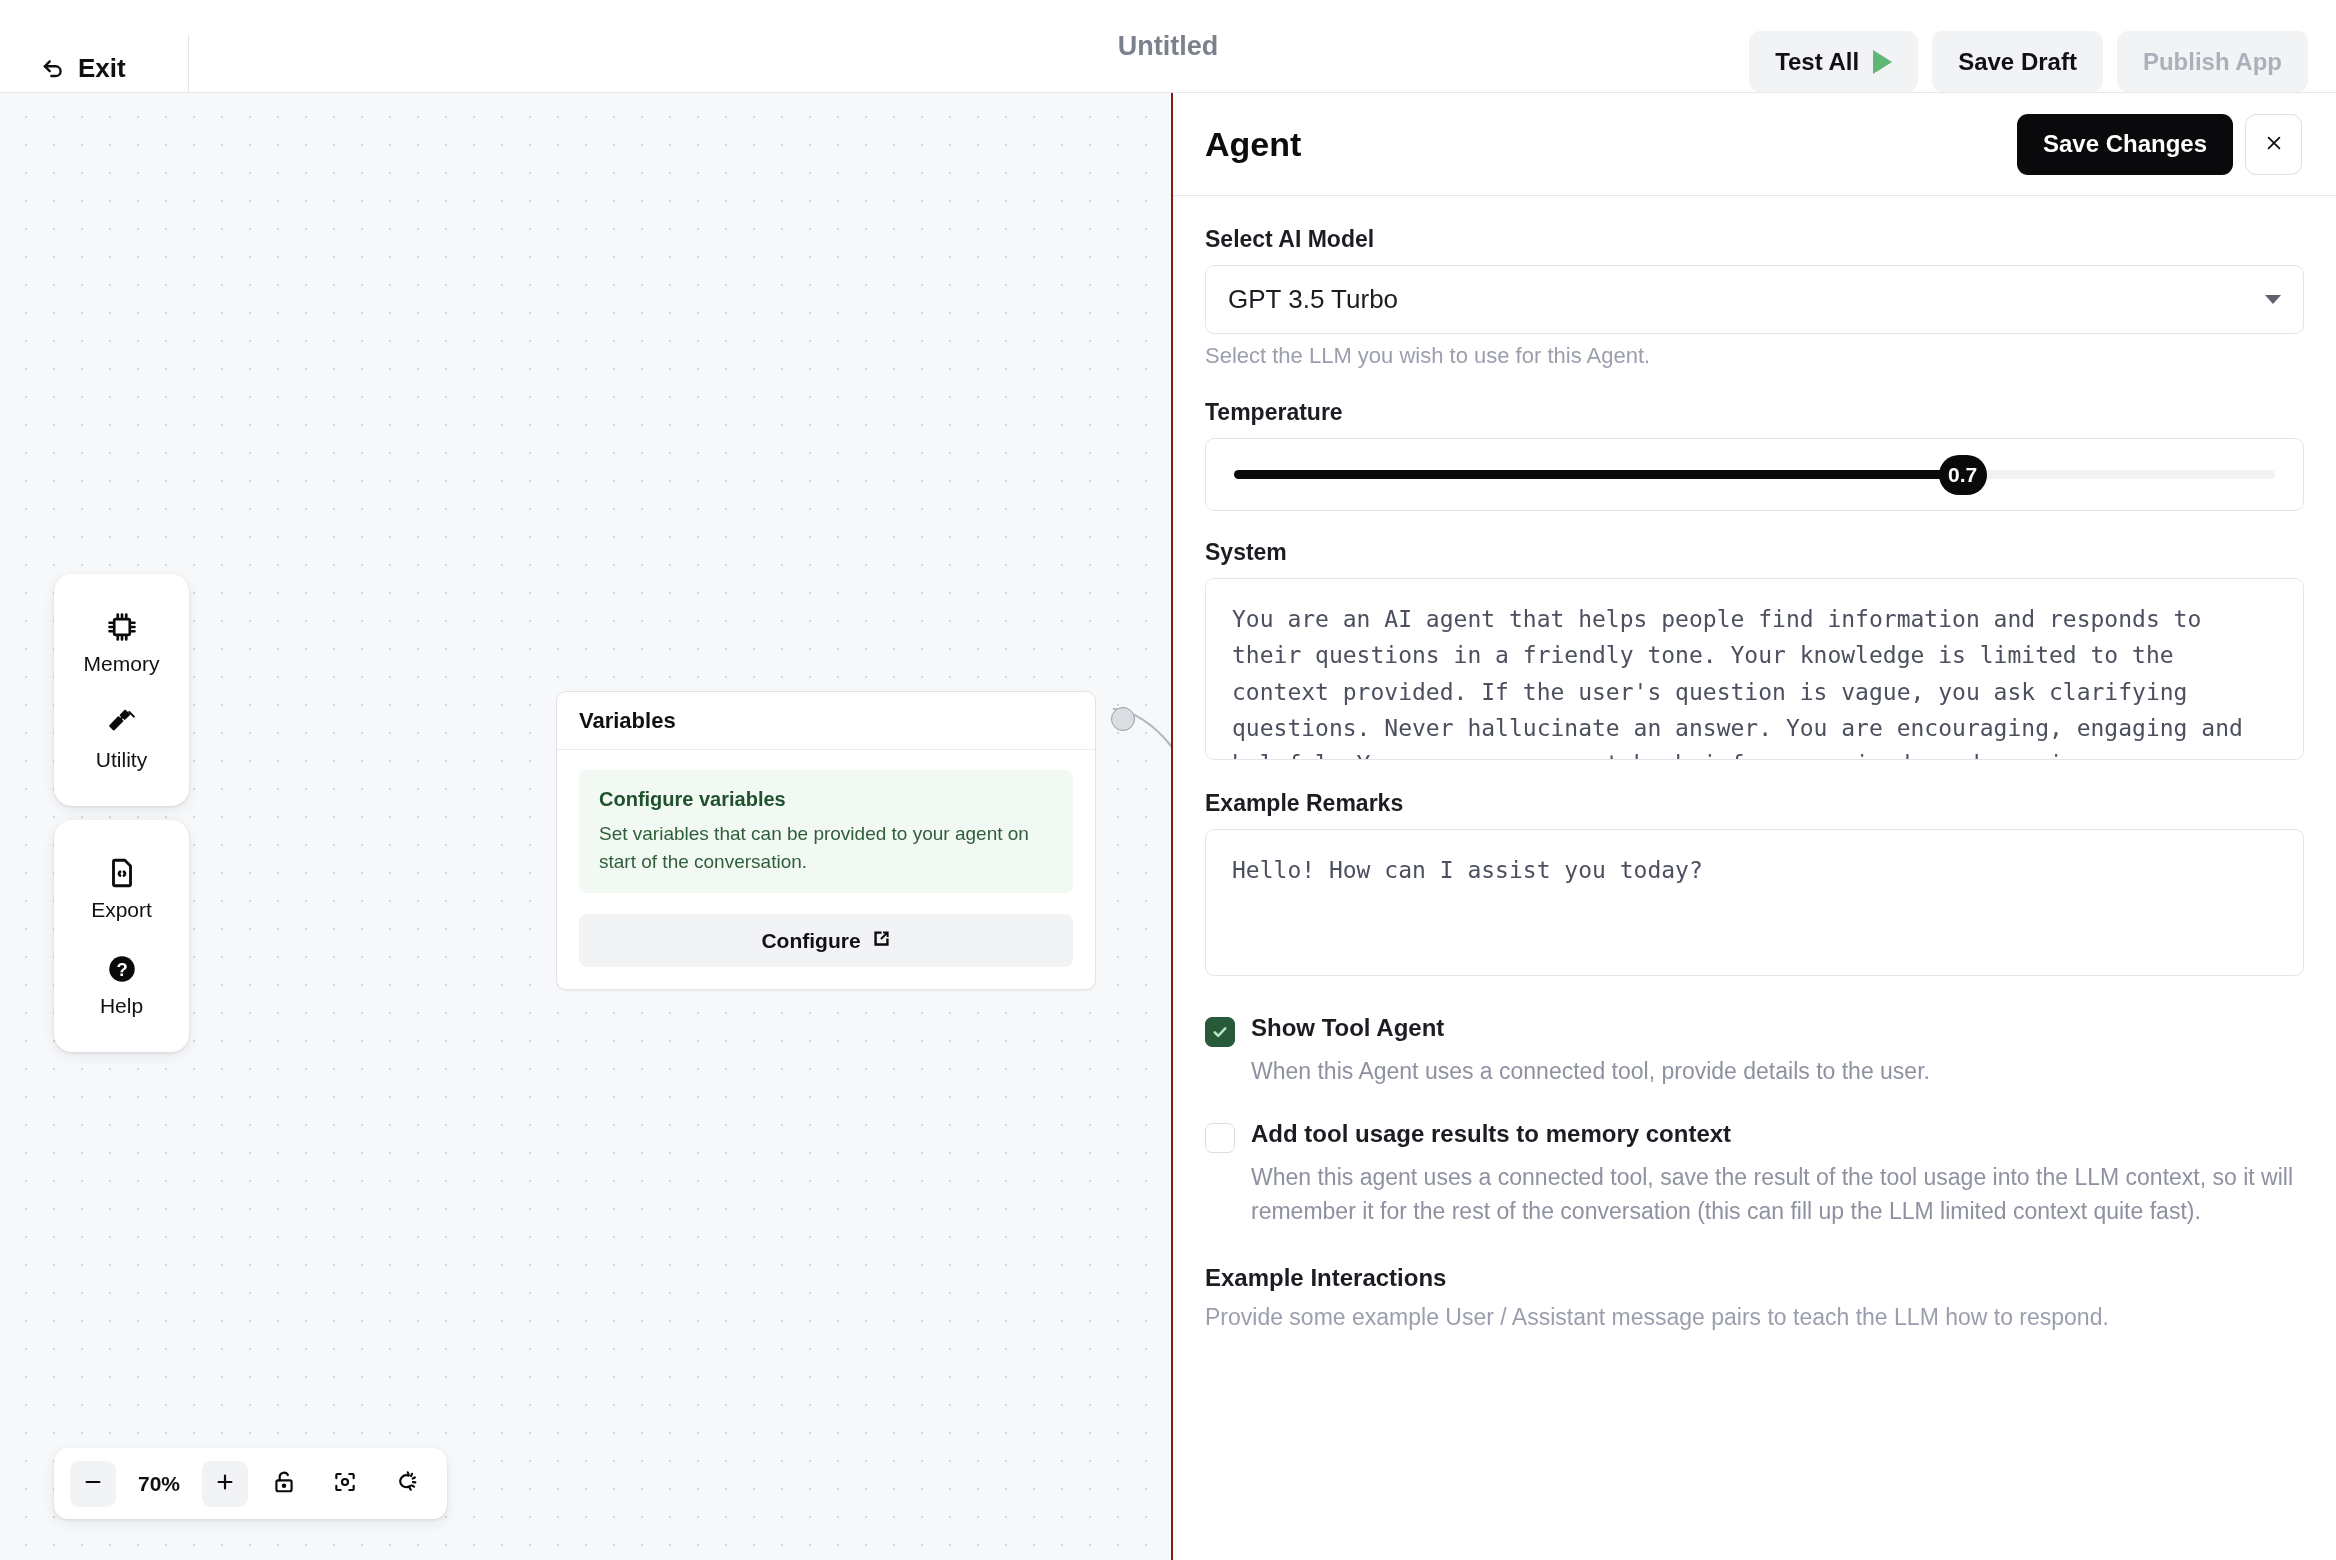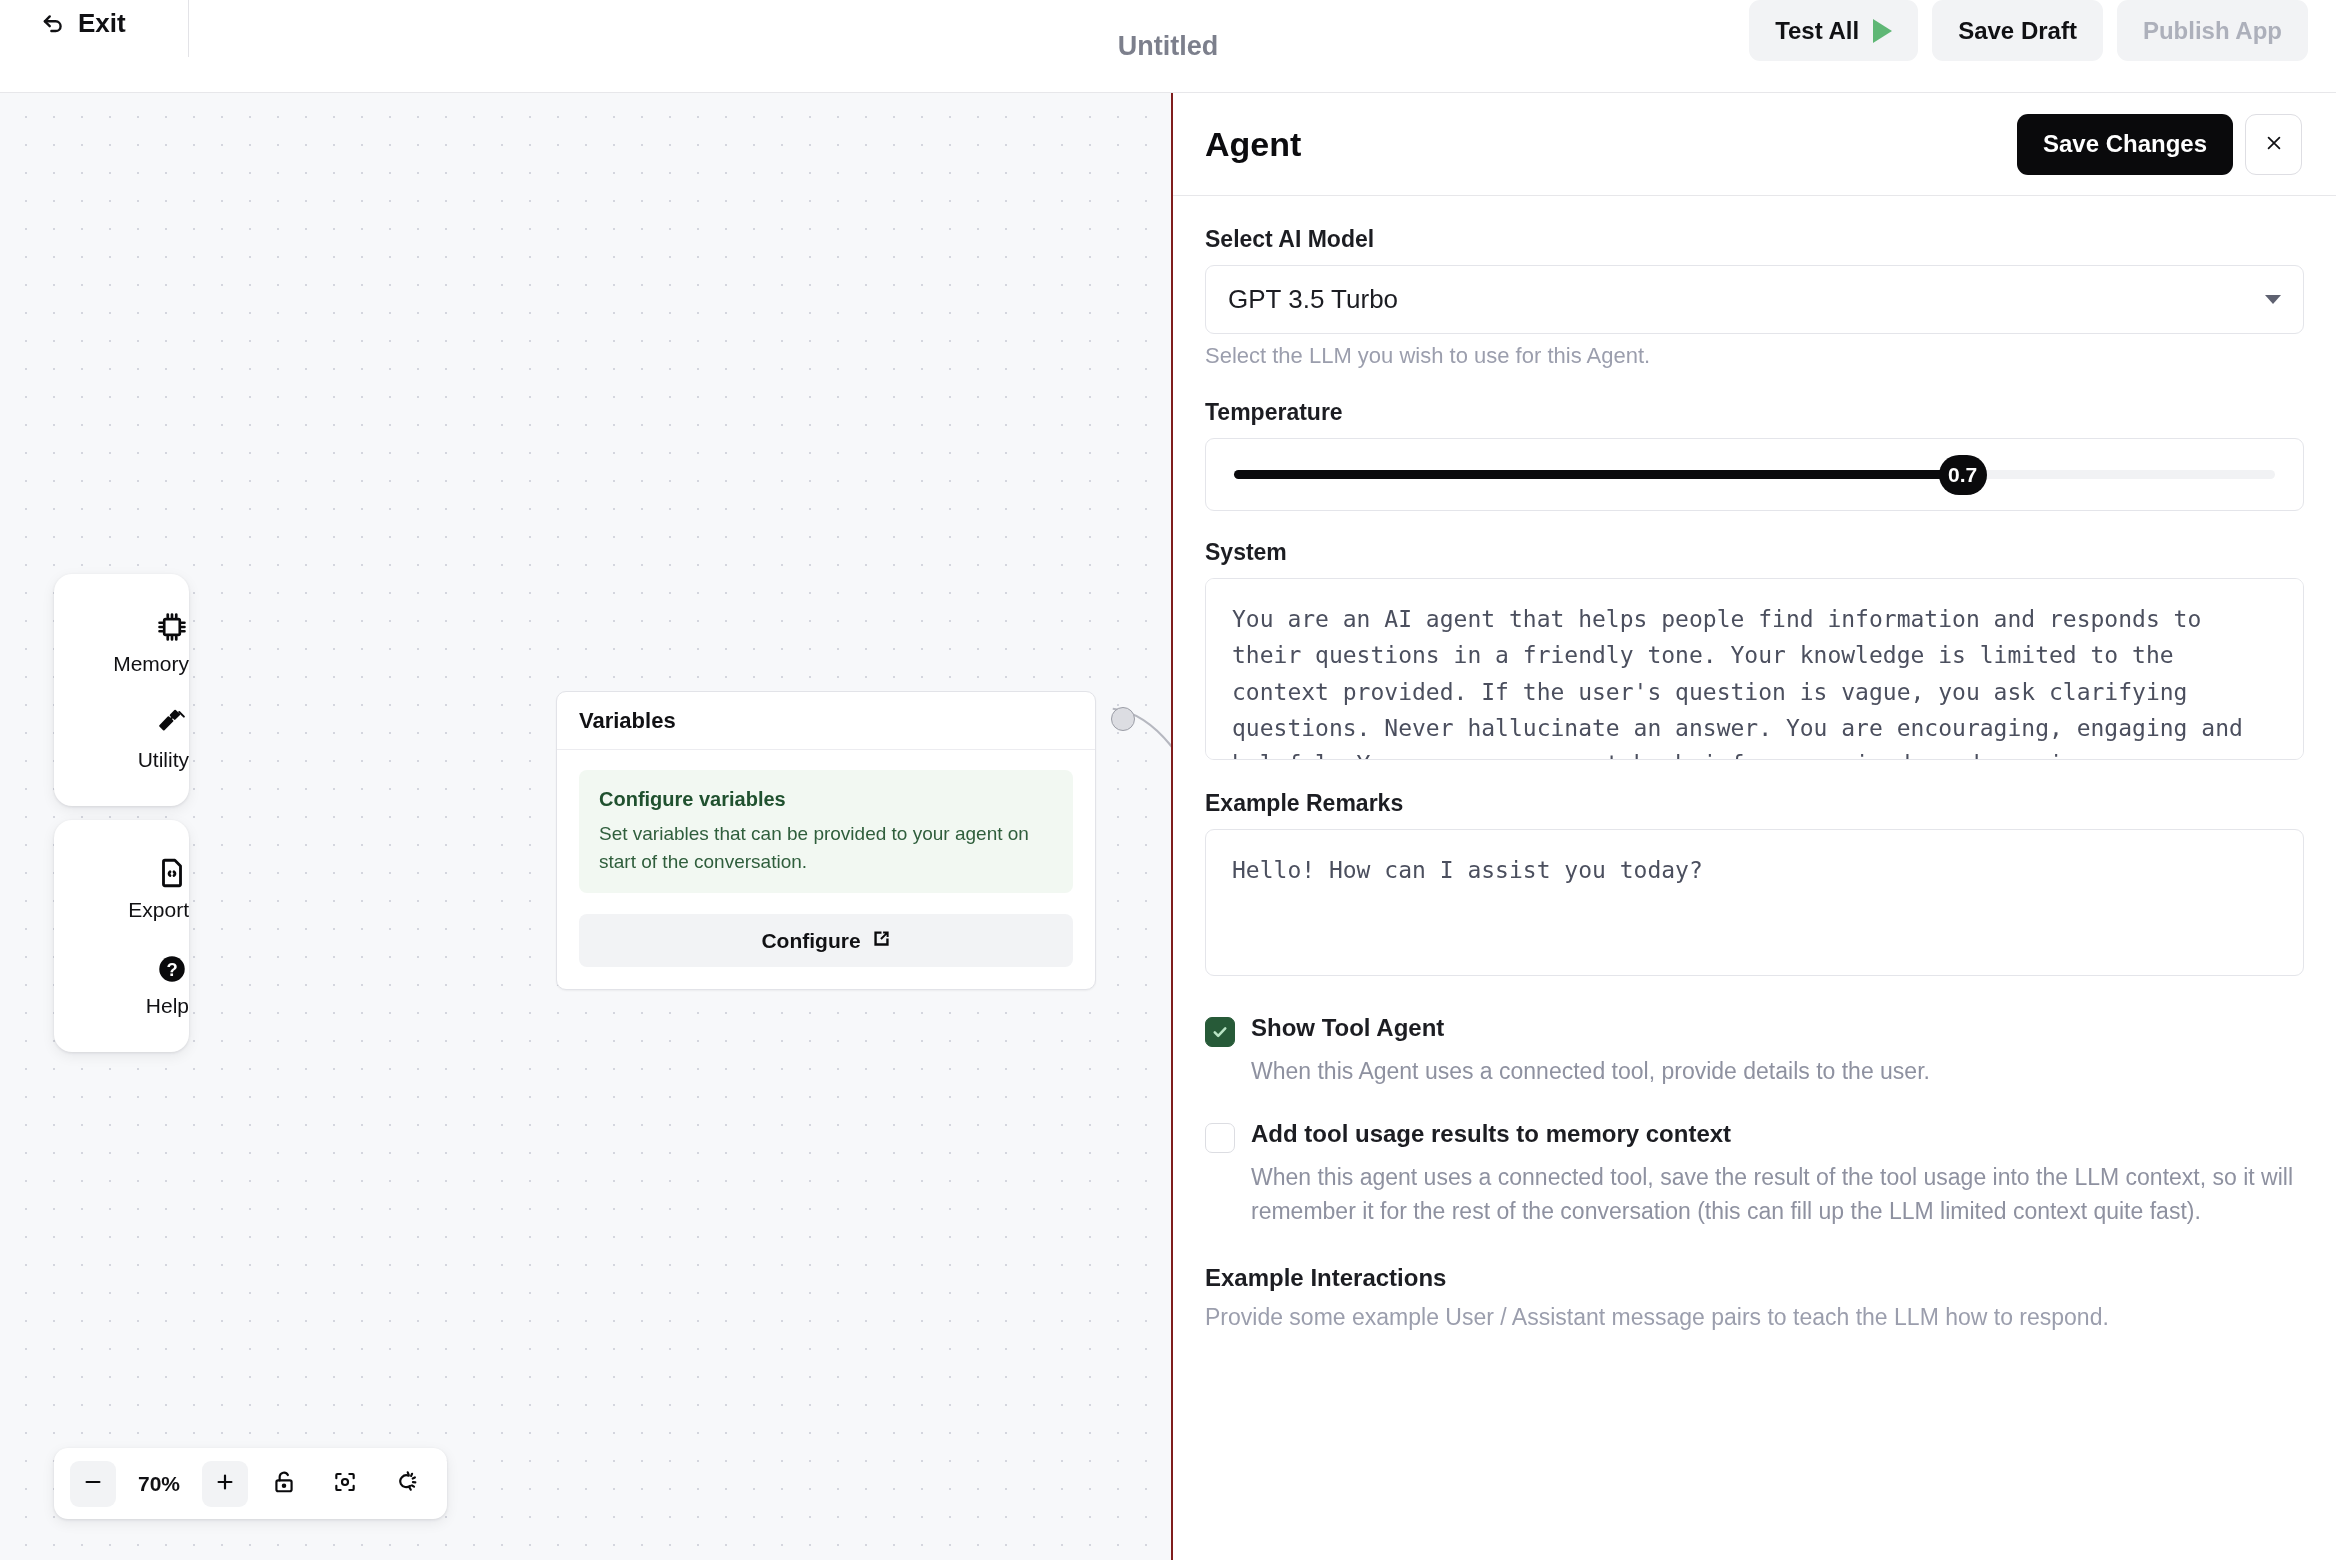--- a/index.html
+++ b/index.html
@@ -8,21 +8,21 @@
     font-family: "Liberation Sans", sans-serif;
     background: #ffffff;
     overflow: hidden;
   }
 
   
   .topbar {
     position: absolute; left: 0; top: 0; width: 2336px; height: 93px;
     background: #ffffff;
     border-bottom: 1px solid #e7e7ea;
-    display: flex; align-items: flex-start;
+    display: flex; align-items: flex-end;
     z-index: 40;
     gap: 24px;
   }
   .exit-btn {
     display: flex; align-items: center; gap: 12px;
     margin-left: 30px; padding: 8px 10px;
     background: transparent; border: none; cursor: pointer;
     font-size: 26px; font-weight: 700; color: #111114;
     font-family: "Liberation Sans", sans-serif;
   }
@@ -74,21 +74,21 @@
   }
   .tool-group {
     background: #ffffff;
     border-radius: 18px;
     box-shadow: 0 1px 3px rgba(16,18,28,.10), 0 4px 14px rgba(16,18,28,.07);
     padding: 20px 0;
     width: 135px;
     display: flex; flex-direction: column;
   }
   .tool-item {
-    display: flex; flex-direction: column; align-items: flex-end; gap: 8px;
+    display: flex; flex-direction: column; align-items: center; gap: 8px;
     padding: 16px 0 14px; cursor: pointer; background: transparent; border: none;
     font-family: "Liberation Sans", sans-serif;
   }
   .tool-item svg { display: block; }
   .tool-label { font-size: 21px; color: #111114; font-weight: 400; }
 
   
   .node {
     position: absolute; left: 556px; top: 598px;
     width: 540px;

